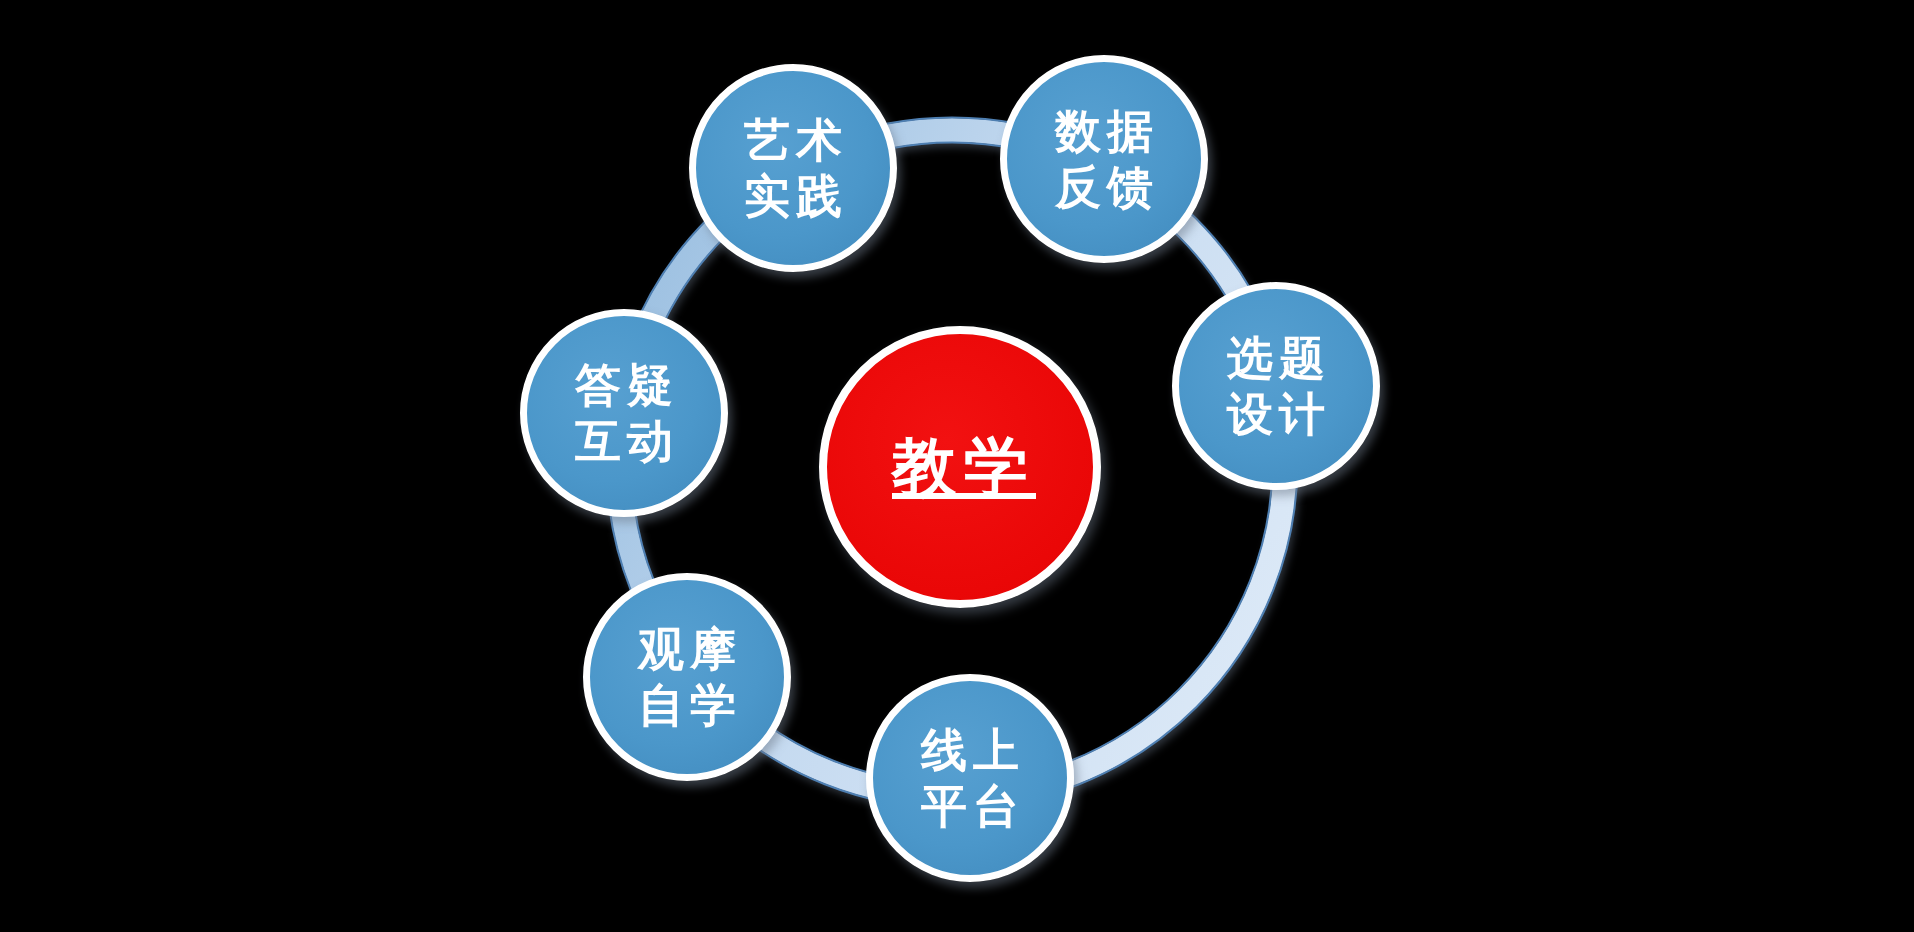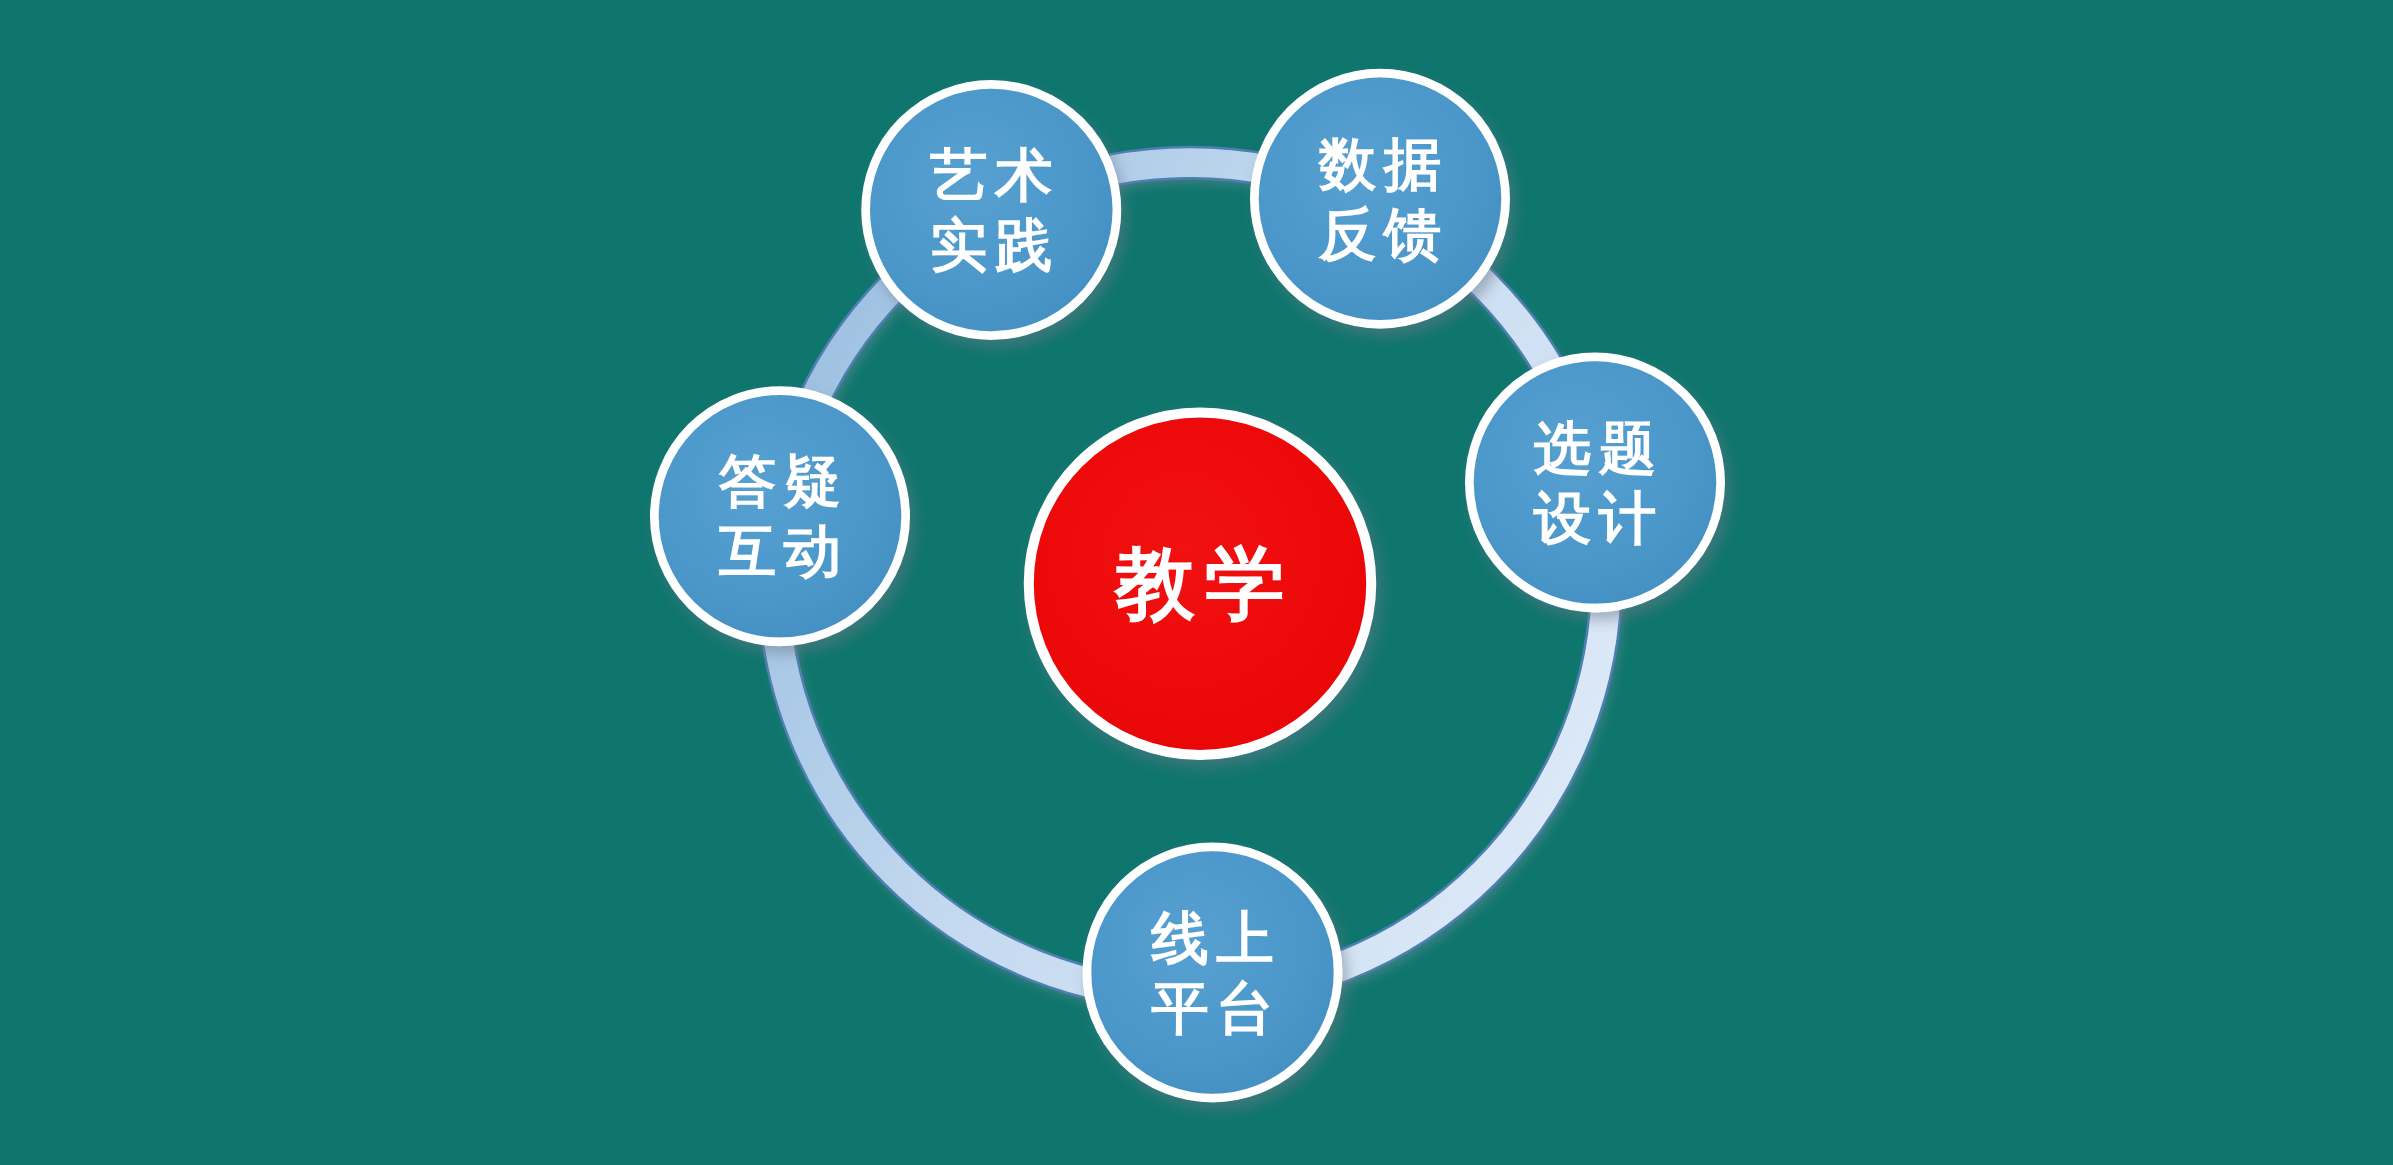--- a/index.html
+++ b/index.html
@@ -5,21 +5,21 @@
   html, body {
     margin: 0;
     padding: 0;
     background: #ffffff;
   }
   .stage {
     position: relative;
     width: 1914px;
     height: 932px;
     overflow: hidden;
-    background: #0f766e;
+    background: #000000;
     font-family: "Liberation Sans", sans-serif;
   }
   .ring-svg {
     position: absolute;
     left: 0;
     top: 0;
     z-index: 0;
   }
   .band {
     filter: drop-shadow(3px 5px 4px rgba(125, 142, 163, 0.38));
@@ -64,20 +64,21 @@
     z-index: 2;
   }
   .center-node .line {
     color: #ffffff;
     font-size: 64px;
     font-weight: bold;
     line-height: 1.22;
     letter-spacing: 8px;
     text-indent: 8px;
     white-space: nowrap;
+    text-decoration: underline;
   }
   
   .n0 { left: 689px;  top: 64px;  }  
   .n1 { left: 1000px; top: 55px;  }  
   .n2 { left: 1172px; top: 282px; }  
   .n3 { left: 1121px; top: 558px; }  
   .n4 { left: 866px;  top: 674px; }  
   .n5 { left: 583px;  top: 573px; }  
   .n6 { left: 520px;  top: 309px; }  
 </style>
@@ -113,20 +114,24 @@
     <span class="line">选题</span>
     <span class="line">设计</span>
   </div>
 
 
   <div class="node n4">
     <span class="line">线上</span>
     <span class="line">平台</span>
   </div>
 
+  <div class="node n5">
+    <span class="line">观摩</span>
+    <span class="line">自学</span>
+  </div>
 
   <div class="node n6">
     <span class="line">答疑</span>
     <span class="line">互动</span>
   </div>
 
   <div class="center-node">
     <span class="line">教学</span>
   </div>
 

